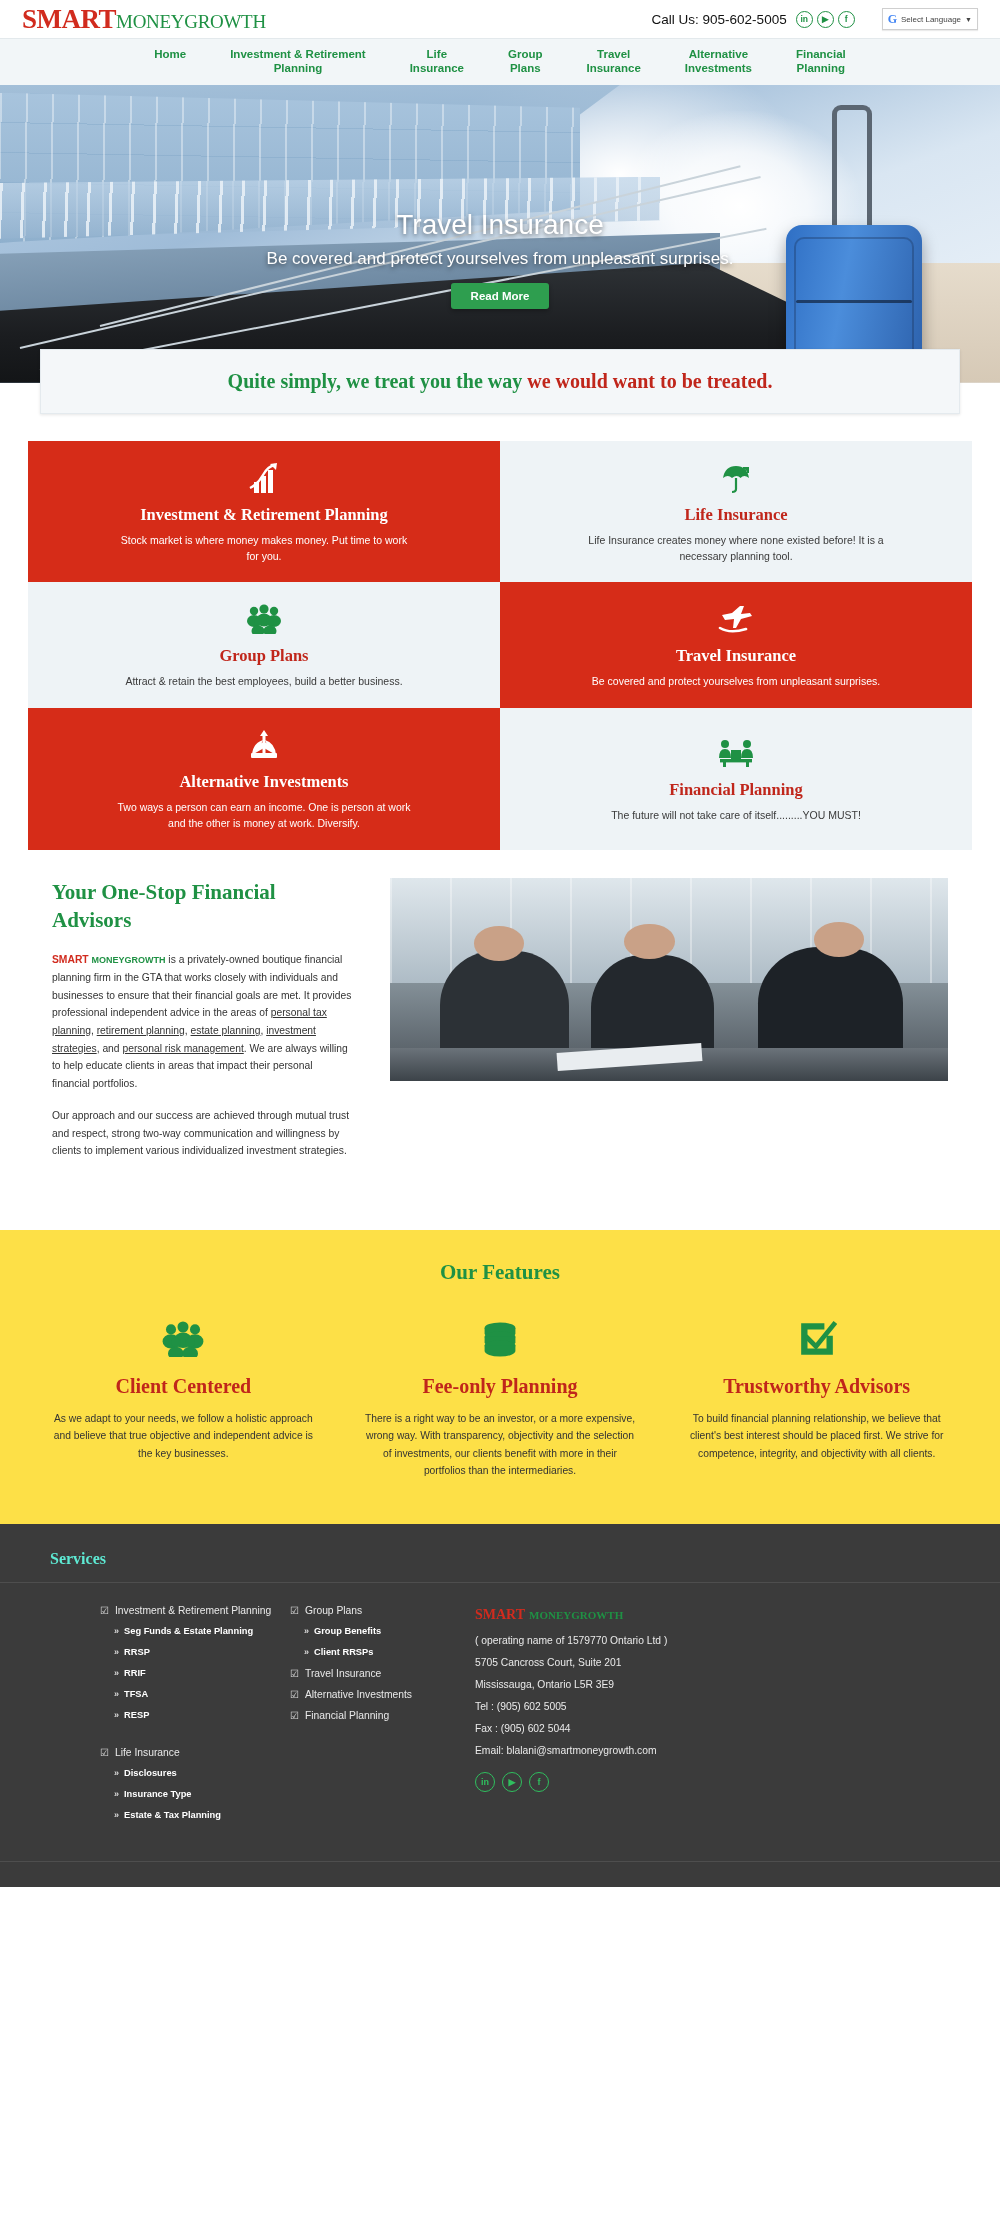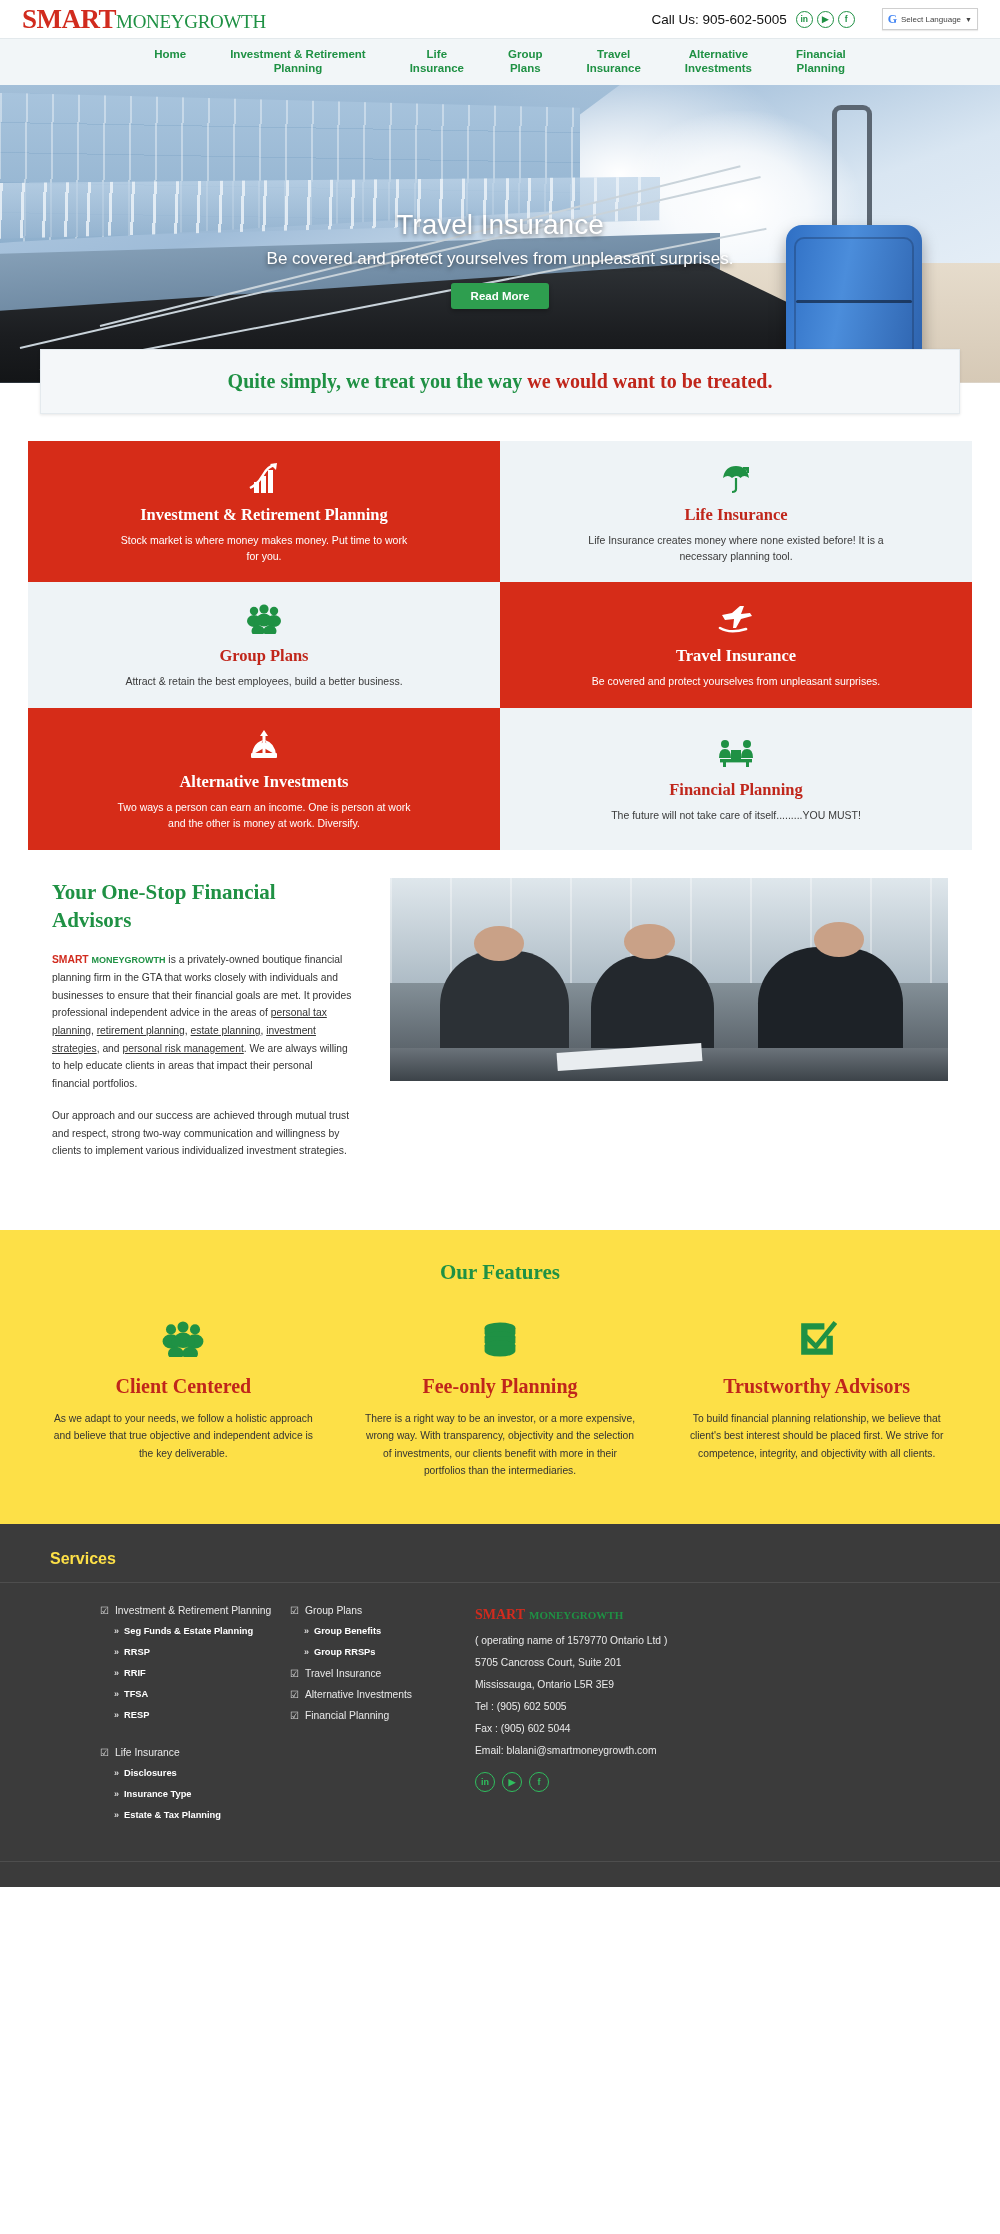--- a/index.html
+++ b/index.html
@@ -245,22 +245,22 @@
   .feat-title {
     font-family: "Liberation Serif", serif; font-size: 20px; font-weight: bold;
     color: #c0261b; margin-bottom: 12px;
   }
   .feat-desc { font-size: 10.3px; line-height: 1.7; color: #333; padding: 0 6px; }
 
   
   .footer { background: #3b3b3b; color: #e8e8e8; padding: 26px 0 0; }
   .footer-inner { padding: 0 50px; }
   .services-h {
-    font-family: Liberation Sans, sans-serif; font-size: 16px; font-weight: bold;
-    color: #fde047; margin-bottom: 14px;
+    font-family: Liberation Serif, serif; font-size: 16px; font-weight: bold;
+    color: #5eead4; margin-bottom: 14px;
   }
   .footer-hr { border: none; border-top: 1px solid #4e4e4e; margin: 0 0 22px; }
   .footer-cols { display: flex; padding: 0 60px 0 100px; gap: 0; }
   .fcol1 { width: 190px; }
   .fcol2 { width: 175px; }
   .fcol3 { flex: 1; padding-left: 10px; }
   .f-head {
     font-size: 10.3px; color: #e9e9e9; margin-bottom: 10px;
     display: flex; align-items: flex-start; gap: 6px; cursor: pointer;
   }
@@ -479,21 +479,21 @@
             <ellipse cx="28" cy="17" rx="7" ry="6" fill="#1f9144"></ellipse>
           <circle cx="18" cy="5" r="4.6" fill="#1f9144"></circle>
             <ellipse cx="18" cy="16" rx="7.5" ry="6.5" fill="#1f9144"></ellipse>
           <circle cx="12" cy="18" r="4" fill="#1f9144"></circle>
             <ellipse cx="12" cy="27" rx="6.5" ry="5.5" fill="#1f9144"></ellipse>
           <circle cx="24" cy="18" r="4" fill="#1f9144"></circle>
             <ellipse cx="24" cy="27" rx="6.5" ry="5.5" fill="#1f9144"></ellipse>
         </svg>
       </div>
       <div class="feat-title">Client Centered</div>
-      <div class="feat-desc">As we adapt to your needs, we follow a holistic approach and believe that true objective and independent advice is the key deliverable.</div>
+      <div class="feat-desc">As we adapt to your needs, we follow a holistic approach and believe that true objective and independent advice is the key businesses.</div>
     </div>
 
     <div class="feat">
       <div class="feat-icon">
         <svg width="44" height="38" viewBox="0 0 40 34">
           <ellipse cx="20" cy="7" rx="14" ry="5" fill="#1f9144"></ellipse>
           <path d="M6 7 v5 a14 5 0 0 0 28 0 v-5 Z" fill="#1f9144"></path>
           <ellipse cx="20" cy="15" rx="14" ry="5" fill="#1f9144"></ellipse>
           <path d="M6 15 v5 a14 5 0 0 0 28 0 v-5 Z" fill="#1f9144"></path>
           <ellipse cx="20" cy="23" rx="14" ry="5" fill="#1f9144"></ellipse>
@@ -572,21 +572,21 @@
       <div class="f-head">
           <span class="f-check">☑</span>
           <span>Group Plans</span>
         </div>
       <div class="f-sub">
           <span class="f-chev">»</span>
           <span>Group Benefits</span>
         </div>
       <div class="f-sub">
           <span class="f-chev">»</span>
-          <span>Group RRSPs</span>
+          <span>Client RRSPs</span>
         </div>
       <div class="f-head">
           <span class="f-check">☑</span>
           <span>Travel Insurance</span>
         </div>
       <div class="f-head">
           <span class="f-check">☑</span>
           <span>Alternative Investments</span>
         </div>
       <div class="f-head">

